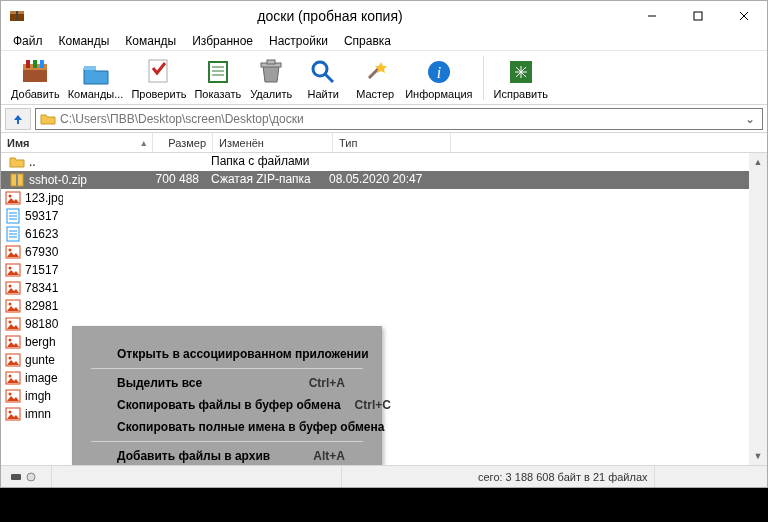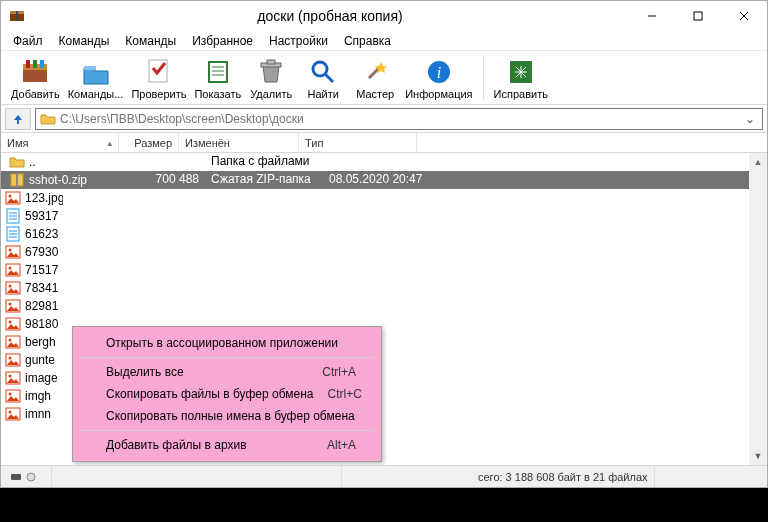--- a/index.html
+++ b/index.html
@@ -19,21 +19,21 @@
   .tool-sep { width: 1px; height: 44px; background: #ddd; margin: 0 6px; }
   .addrbar { height: 28px; display: flex; align-items: center; padding: 3px 4px; gap: 4px; border-bottom: 1px solid #d6d6d6; }
   .up-btn { width: 26px; height: 22px; border: 1px solid #ccc; background: #f0f0f0; display: flex; align-items: center; justify-content: center; }
   .addr-box { flex: 1; height: 22px; border: 1px solid #7a7a7a; display: flex; align-items: center; padding: 0 4px; background: #fff; }
   .addr-icon { width: 16px; height: 16px; margin-right: 4px; }
   .addr-text { flex: 1; font-size: 12px; color: #737373; }
   .addr-drop { width: 16px; text-align: center; color: #555; }
   .list-area { position: relative; flex: 1; overflow: hidden; }
   .list-header { height: 20px; display: flex; align-items: center; border-bottom: 1px solid #d6d6d6; background: #fff; font-size: 11px; color: #333; }
   .lh-col { height: 100%; display: flex; align-items: center; padding: 0 6px; border-right: 1px solid #e5e5e5; }
-  .c-name { width: 118px; }
+  .c-name { width: 152px; font-weight: bold; }
   .c-size { width: 60px; justify-content: flex-end; }
   .c-type { width: 118px; }
   .c-mod  { width: 120px; }
   .c-fill { flex: 1; border-right: none; }
   .c-sc   { width: 18px; border-right: none; }
   .list-body { position: absolute; top: 20px; left: 0; right: 18px; bottom: 0; overflow: hidden; background: #fff; }
   .row { height: 18px; display: flex; align-items: center; padding-left: 4px; gap: 4px; color: #000; }
   .row .ic { width: 16px; height: 16px; flex-shrink: 0; }
   .row .nm { font-size: 12px; white-space: nowrap; overflow: hidden; }
   .row-cols { display: flex; width: 100%; }
@@ -41,21 +41,21 @@
   .row-cols .cs { width: 60px; text-align: right; padding-right: 6px; }
   .row-cols .ct { width: 118px; padding-left: 6px; white-space: nowrap; overflow: hidden; }
   .row-cols .cm { width: 120px; padding-left: 6px; white-space: nowrap; overflow: hidden; }
   .row.sel { background: #737373; color: #fff; }
   .row.sel .cs, .row.sel .ct, .row.sel .cm { color:#fff; }
   .scroll-v { position: absolute; top: 20px; right: 0; width: 18px; bottom: 0; background: #f0f0f0; }
   .sv-arrow { height: 18px; display: flex; align-items: center; justify-content: center; color: #666; font-size: 9px; background: #f0f0f0;}
   .statusbar { height: 22px; border-top: 1px solid #d6d6d6; display: flex; align-items: center; font-size: 11px; color: #333; padding: 0 4px; background: #f0f0f0;}
   .sb-cell { display: flex; align-items: center; padding: 0 6px; border-right: 1px solid #ddd; height: 100%; }
   .sb-last { margin-left: 130px; }
-  .context-menu { position: absolute; background: #f9a8d4; border: 1px solid #a0a0a0; box-shadow: 2px 2px 4px rgba(0,0,0,0.25); padding: 5px; font-size: 12px; color: #000; width: 310px; left: 71px; top: 193px; z-index: 10; }
+  .context-menu { position: absolute; background: #a3a3a3; border: 1px solid #a0a0a0; box-shadow: 2px 2px 4px rgba(0,0,0,0.25); padding: 16px; font-size: 12px; color: #000; width: 310px; left: 71px; top: 193px; z-index: 10; font-weight: bold; }
   .cm-item { display: flex; align-items: center; height: 22px; padding: 0 20px 0 28px; white-space: nowrap; }
   .cm-item .lbl { flex: 1; }
   .cm-item .sc { color: #333; margin-left: 14px; }
   .cm-sep { height: 1px; background: #d0d0d0; margin: 3px 2px; }
   
   svg { display: block; }
 </style>
 </head>
 <body>
 

